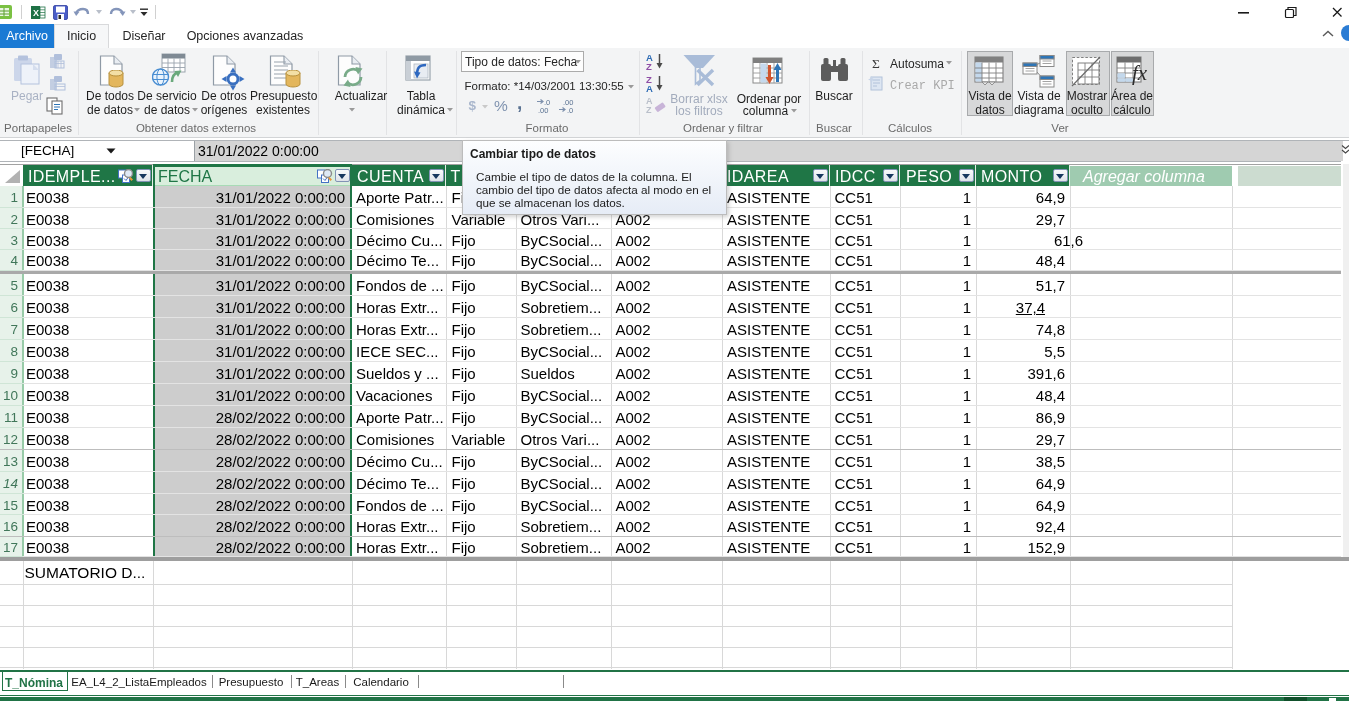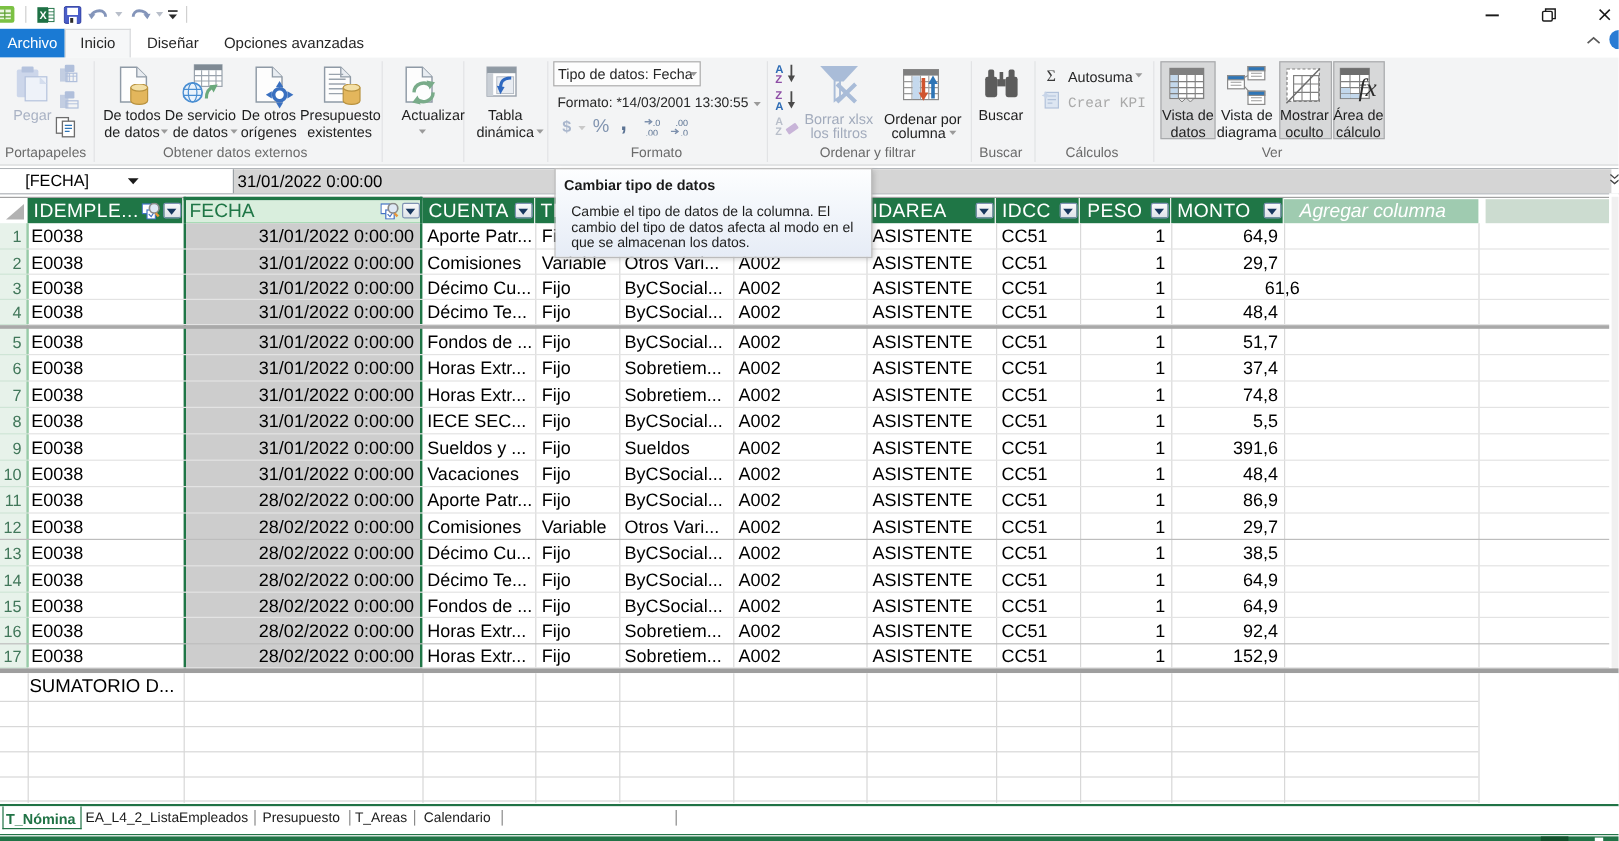--- a/index.html
+++ b/index.html
@@ -513,21 +513,21 @@
 <div class="t" style="left:0px;top:297.04px;width:18px;text-align:right;font-size:13.5px;color:#41775a;height:22.04000000000002px;line-height:22.04000000000002px;">6</div>
 <div class="t" style="left:26px;top:297.04px;font-size:15px;color:#000;height:22.04000000000002px;line-height:22.04000000000002px;">E0038</div>
 <div class="t" style="left:155px;top:297.04px;width:190px;text-align:right;font-size:15px;color:#000;height:22.04000000000002px;line-height:22.04000000000002px;">31/01/2022 0:00:00</div>
 <div class="t" style="left:356px;top:297.04px;font-size:15px;color:#000;height:22.04000000000002px;line-height:22.04000000000002px;">Horas Extr...</div>
 <div class="t" style="left:451.5px;top:297.04px;font-size:15px;color:#000;height:22.04000000000002px;line-height:22.04000000000002px;">Fijo</div>
 <div class="t" style="left:520.5px;top:297.04px;font-size:15px;color:#000;height:22.04000000000002px;line-height:22.04000000000002px;">Sobretiem...</div>
 <div class="t" style="left:615.5px;top:297.04px;font-size:15px;color:#000;height:22.04000000000002px;line-height:22.04000000000002px;">A002</div>
 <div class="t" style="left:727px;top:297.04px;font-size:15px;color:#000;height:22.04000000000002px;line-height:22.04000000000002px;">ASISTENTE</div>
 <div class="t" style="left:834.5px;top:297.04px;font-size:15px;color:#000;height:22.04000000000002px;line-height:22.04000000000002px;">CC51</div>
 <div class="t" style="left:900px;top:297.04px;width:71px;text-align:right;font-size:15px;color:#000;height:22.04000000000002px;line-height:22.04000000000002px;">1</div>
-<div class="t" style="left:976px;top:297.04px;width:89px;text-align:right;font-size:15px;color:#000;height:22.04000000000002px;line-height:22.04000000000002px;">37,4</div>
+<div class="t" style="left:956px;top:297.04px;width:89px;text-align:right;font-size:15px;color:#000;height:22.04000000000002px;line-height:22.04000000000002px;text-decoration:underline;">37,4</div>
 <div class="ab" style="left:23px;top:339.12000000000006px;width:1318px;height:1px;background:#e3e3e3"></div>
 <div class="ab" style="left:0px;top:339.12000000000006px;width:23px;height:1px;background:#cfe5d6"></div>
 <div class="t" style="left:0px;top:319.08000000000004px;width:18px;text-align:right;font-size:13.5px;color:#41775a;height:22.04000000000002px;line-height:22.04000000000002px;">7</div>
 <div class="t" style="left:26px;top:319.08000000000004px;font-size:15px;color:#000;height:22.04000000000002px;line-height:22.04000000000002px;">E0038</div>
 <div class="t" style="left:155px;top:319.08000000000004px;width:190px;text-align:right;font-size:15px;color:#000;height:22.04000000000002px;line-height:22.04000000000002px;">31/01/2022 0:00:00</div>
 <div class="t" style="left:356px;top:319.08000000000004px;font-size:15px;color:#000;height:22.04000000000002px;line-height:22.04000000000002px;">Horas Extr...</div>
 <div class="t" style="left:451.5px;top:319.08000000000004px;font-size:15px;color:#000;height:22.04000000000002px;line-height:22.04000000000002px;">Fijo</div>
 <div class="t" style="left:520.5px;top:319.08000000000004px;font-size:15px;color:#000;height:22.04000000000002px;line-height:22.04000000000002px;">Sobretiem...</div>
 <div class="t" style="left:615.5px;top:319.08000000000004px;font-size:15px;color:#000;height:22.04000000000002px;line-height:22.04000000000002px;">A002</div>
 <div class="t" style="left:727px;top:319.08000000000004px;font-size:15px;color:#000;height:22.04000000000002px;line-height:22.04000000000002px;">ASISTENTE</div>
@@ -606,21 +606,21 @@
 <div class="t" style="left:356px;top:451.32000000000016px;font-size:15px;color:#000;height:21.680000000000007px;line-height:21.680000000000007px;">Décimo Cu...</div>
 <div class="t" style="left:451.5px;top:451.32000000000016px;font-size:15px;color:#000;height:21.680000000000007px;line-height:21.680000000000007px;">Fijo</div>
 <div class="t" style="left:520.5px;top:451.32000000000016px;font-size:15px;color:#000;height:21.680000000000007px;line-height:21.680000000000007px;">ByCSocial...</div>
 <div class="t" style="left:615.5px;top:451.32000000000016px;font-size:15px;color:#000;height:21.680000000000007px;line-height:21.680000000000007px;">A002</div>
 <div class="t" style="left:727px;top:451.32000000000016px;font-size:15px;color:#000;height:21.680000000000007px;line-height:21.680000000000007px;">ASISTENTE</div>
 <div class="t" style="left:834.5px;top:451.32000000000016px;font-size:15px;color:#000;height:21.680000000000007px;line-height:21.680000000000007px;">CC51</div>
 <div class="t" style="left:900px;top:451.32000000000016px;width:71px;text-align:right;font-size:15px;color:#000;height:21.680000000000007px;line-height:21.680000000000007px;">1</div>
 <div class="t" style="left:976px;top:451.32000000000016px;width:89px;text-align:right;font-size:15px;color:#000;height:21.680000000000007px;line-height:21.680000000000007px;">38,5</div>
 <div class="ab" style="left:23px;top:492.6800000000002px;width:1318px;height:1px;background:#e3e3e3"></div>
 <div class="ab" style="left:0px;top:492.6800000000002px;width:23px;height:1px;background:#cfe5d6"></div>
-<div class="t" style="left:0px;top:473.00000000000017px;width:18px;text-align:right;font-size:13.5px;color:#41775a;height:21.680000000000007px;line-height:21.680000000000007px;">14</div>
+<div class="t" style="left:0px;top:473.00000000000017px;width:18px;text-align:right;font-size:13.5px;color:#41775a;height:21.680000000000007px;line-height:21.680000000000007px;font-style:italic;">14</div>
 <div class="t" style="left:26px;top:473.00000000000017px;font-size:15px;color:#000;height:21.680000000000007px;line-height:21.680000000000007px;">E0038</div>
 <div class="t" style="left:155px;top:473.00000000000017px;width:190px;text-align:right;font-size:15px;color:#000;height:21.680000000000007px;line-height:21.680000000000007px;">28/02/2022 0:00:00</div>
 <div class="t" style="left:356px;top:473.00000000000017px;font-size:15px;color:#000;height:21.680000000000007px;line-height:21.680000000000007px;">Décimo Te...</div>
 <div class="t" style="left:451.5px;top:473.00000000000017px;font-size:15px;color:#000;height:21.680000000000007px;line-height:21.680000000000007px;">Fijo</div>
 <div class="t" style="left:520.5px;top:473.00000000000017px;font-size:15px;color:#000;height:21.680000000000007px;line-height:21.680000000000007px;">ByCSocial...</div>
 <div class="t" style="left:615.5px;top:473.00000000000017px;font-size:15px;color:#000;height:21.680000000000007px;line-height:21.680000000000007px;">A002</div>
 <div class="t" style="left:727px;top:473.00000000000017px;font-size:15px;color:#000;height:21.680000000000007px;line-height:21.680000000000007px;">ASISTENTE</div>
 <div class="t" style="left:834.5px;top:473.00000000000017px;font-size:15px;color:#000;height:21.680000000000007px;line-height:21.680000000000007px;">CC51</div>
 <div class="t" style="left:900px;top:473.00000000000017px;width:71px;text-align:right;font-size:15px;color:#000;height:21.680000000000007px;line-height:21.680000000000007px;">1</div>
 <div class="t" style="left:976px;top:473.00000000000017px;width:89px;text-align:right;font-size:15px;color:#000;height:21.680000000000007px;line-height:21.680000000000007px;">64,9</div>

